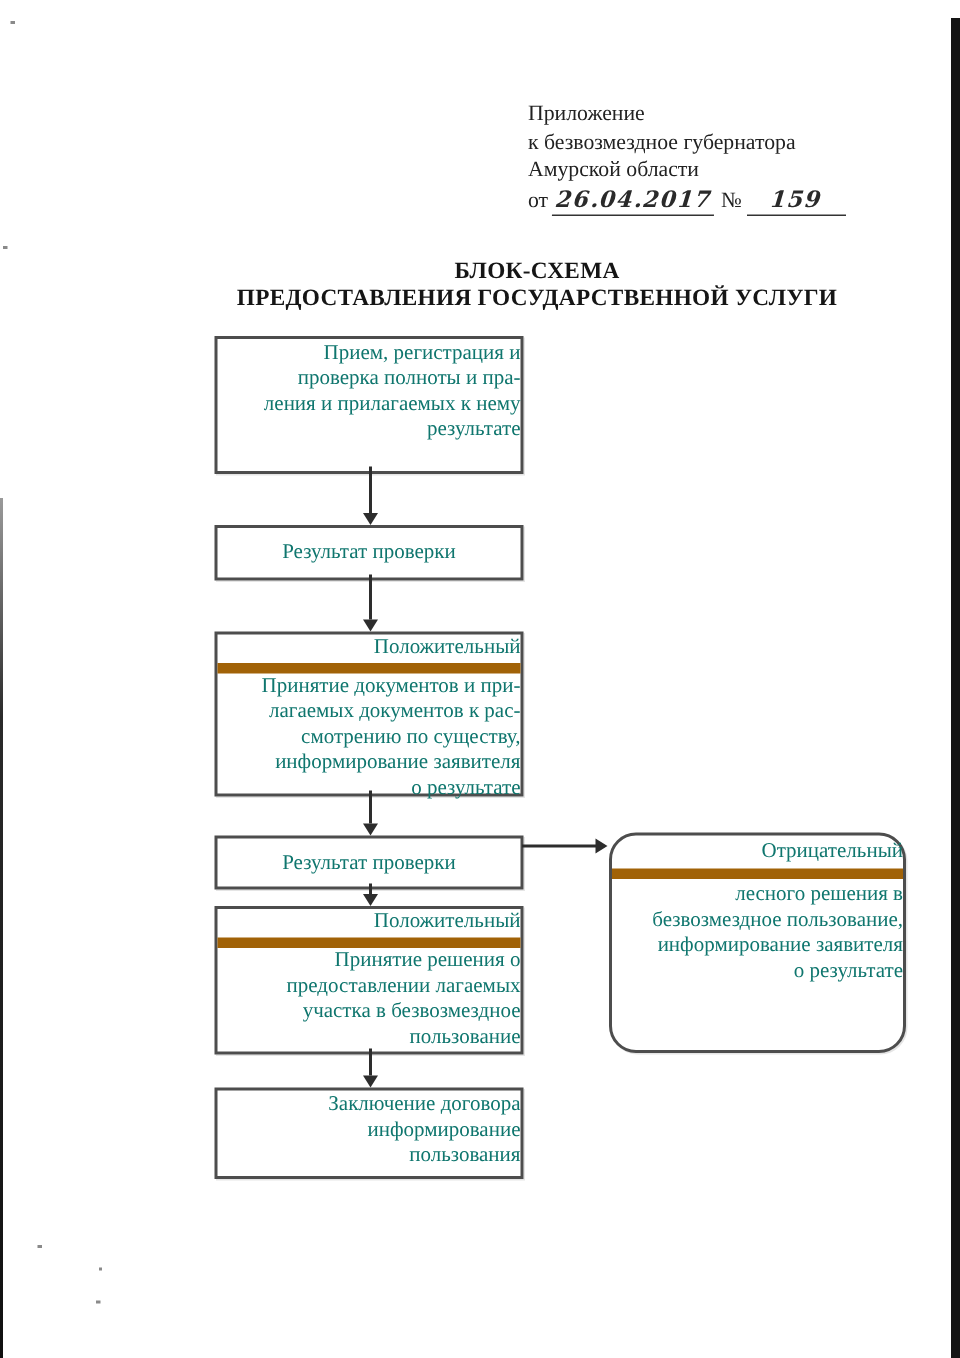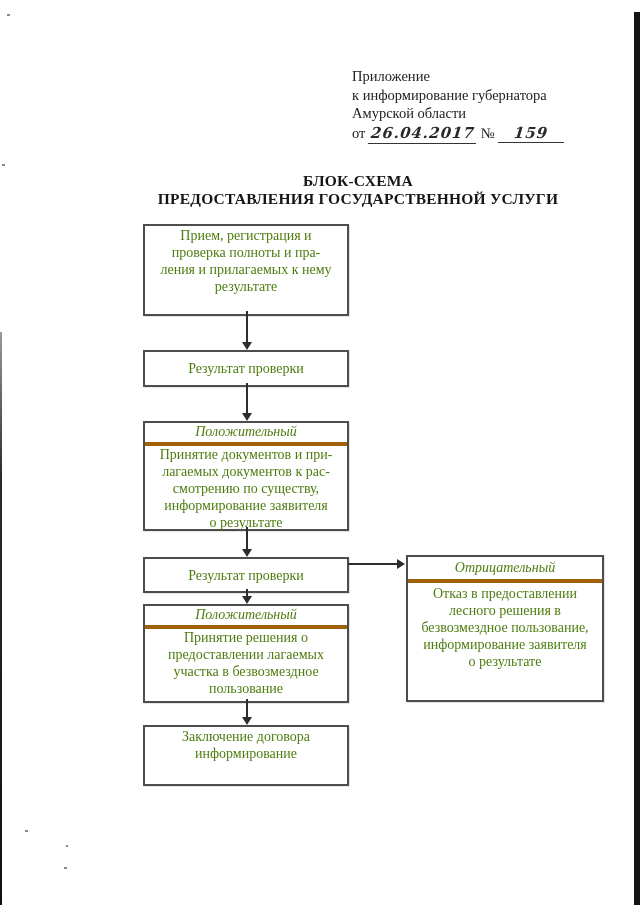--- a/index.html
+++ b/index.html
@@ -21,35 +21,35 @@
   .uline { border-bottom:1.6px solid #333; padding:0 2px 0 2px; }
   .num-slot { display:inline-block; border-bottom:1.6px solid #333; width:66px; text-align:center; margin-left:4px; }
 
   
   .title { position:absolute; left:72px; top:160px; width:572px; text-align:center;
            font-weight:bold; font-size:15.5px; line-height:17.5px; letter-spacing:.2px; color:#151515; }
 
   
   .fbox {
     position:absolute; border:2px solid #4d4d4d; background:#fff;
-    text-align:center; font-size:14px; line-height:17px; color:#4d7c0f;
+    text-align:right; font-size:14px; line-height:17px; color:#0f766e;
     box-shadow:1px 1px 0 rgba(0,0,0,.10);
   }
-  .fbox .bhead { border-bottom:4px solid #a16207;font-style:italic; }
+  .fbox .bhead { border-bottom:7px solid #a16207; }
   .center-one { display:flex; align-items:center; justify-content:center; }
 
   .box1 { left:143px; top:212px; width:202px; height:87px; padding-top:1px; }
   .box2 { left:143px; top:338px; width:202px; height:33px; }
   .box3 { left:143px; top:409px; width:202px; height:106px; }
   .box3 .bhead { height:19px; line-height:18px; }
   .box4 { left:143px; top:545px; width:202px; height:32px; }
   .box5 { left:143px; top:592px; width:202px; height:95px; }
   .box5 .bhead { height:19px; line-height:18px; }
   .box6 { left:143px; top:713px; width:202px; height:56px; padding-top:1px; }
-  .boxneg { left:406px; top:543px; width:194px; height:143px; }
+  .boxneg { left:406px; top:543px; width:194px; height:143px;border-radius:18px; }
   .boxneg .bhead { height:22px; line-height:22px; }
   .boxneg .bbody { padding-top:2px; }
 
   
   .vline { position:absolute; width:2px; background:#2d2d2d; }
   .vhead { position:absolute; width:0; height:0;
            border-left:5px solid transparent; border-right:5px solid transparent;
            border-top:8px solid #2d2d2d; }
   .hline { position:absolute; height:2px; background:#2d2d2d; }
   .rhead { position:absolute; width:0; height:0;
@@ -76,21 +76,21 @@
   .s4 { left:66px; top:833px; width:2px; height:2px; }
   .s5 { left:64px; top:855px; width:3px; height:2px; }
 </style>
 </head>
 <body>
 
 <div class="page">
 
   <div class="hdr">
     <div>Приложение</div>
-    <div>к информирование губернатора</div>
+    <div>к безвозмездное губернатора</div>
     <div>Амурской области</div>
     <div class="row4"><span>от</span>
       <span class="hw uline">26.04.2017</span>
       <span>№</span><span class="num-slot"><span class="hw">159</span></span>
     </div>
   </div>
 
   <div class="title">
     <div>БЛОК-СХЕМА</div>
     <div>ПРЕДОСТАВЛЕНИЯ ГОСУДАРСТВЕННОЙ УСЛУГИ</div>
@@ -118,41 +118,41 @@
     </div>
   </div>
 
   <div class="fbox box4 center-one">
     <div>Результат проверки</div>
   </div>
 
   <div class="fbox boxneg">
     <div class="bhead">Отрицательный</div>
     <div class="bbody">
-      <div>Отказ в предоставлении</div>
       <div>лесного решения в</div>
       <div>безвозмездное пользование,</div>
       <div>информирование заявителя</div>
       <div>о результате</div>
     </div>
   </div>
 
   <div class="fbox box5">
     <div class="bhead">Положительный</div>
     <div class="bbody">
       <div>Принятие решения о</div>
       <div>предоставлении лагаемых</div>
       <div>участка в безвозмездное</div>
       <div>пользование</div>
     </div>
   </div>
 
   <div class="fbox box6">
     <div>Заключение договора</div>
     <div>информирование</div>
+    <div>пользования</div>
   </div>
 
   <div class="vline a1l"></div>
     <div class="vhead a1h"></div>
   <div class="vline a2l"></div>
     <div class="vhead a2h"></div>
   <div class="vline a3l"></div>
     <div class="vhead a3h"></div>
   <div class="vline a4l"></div>
     <div class="vhead a4h"></div>

